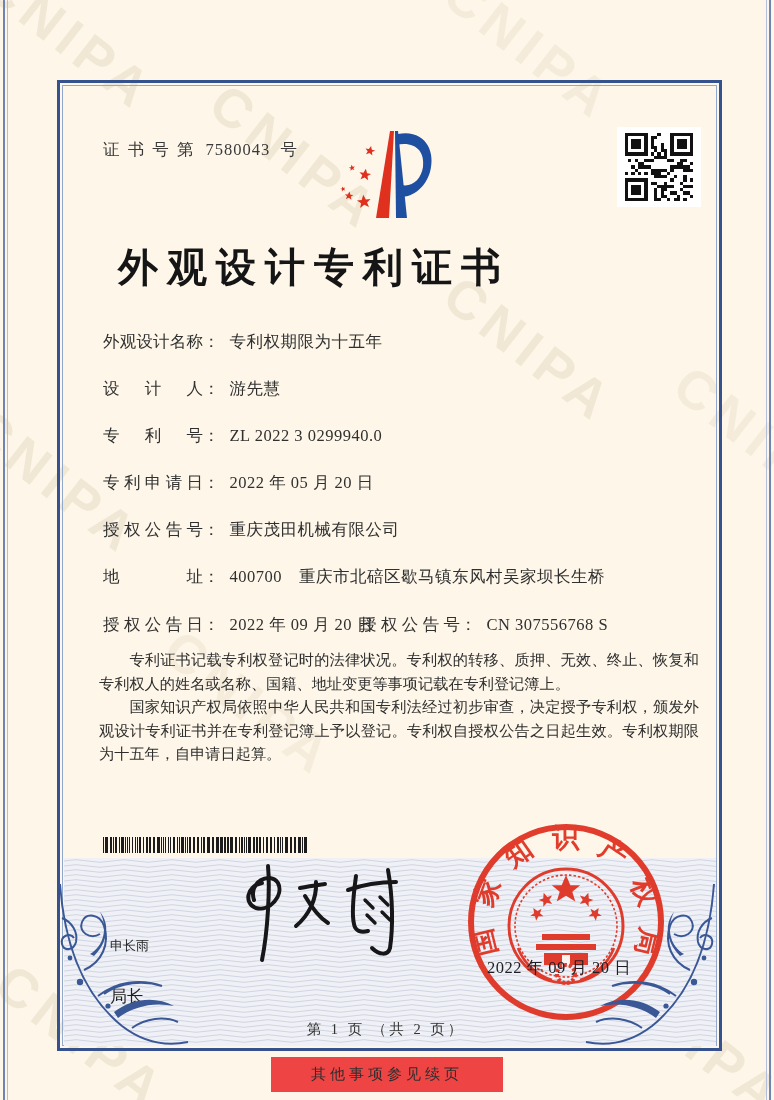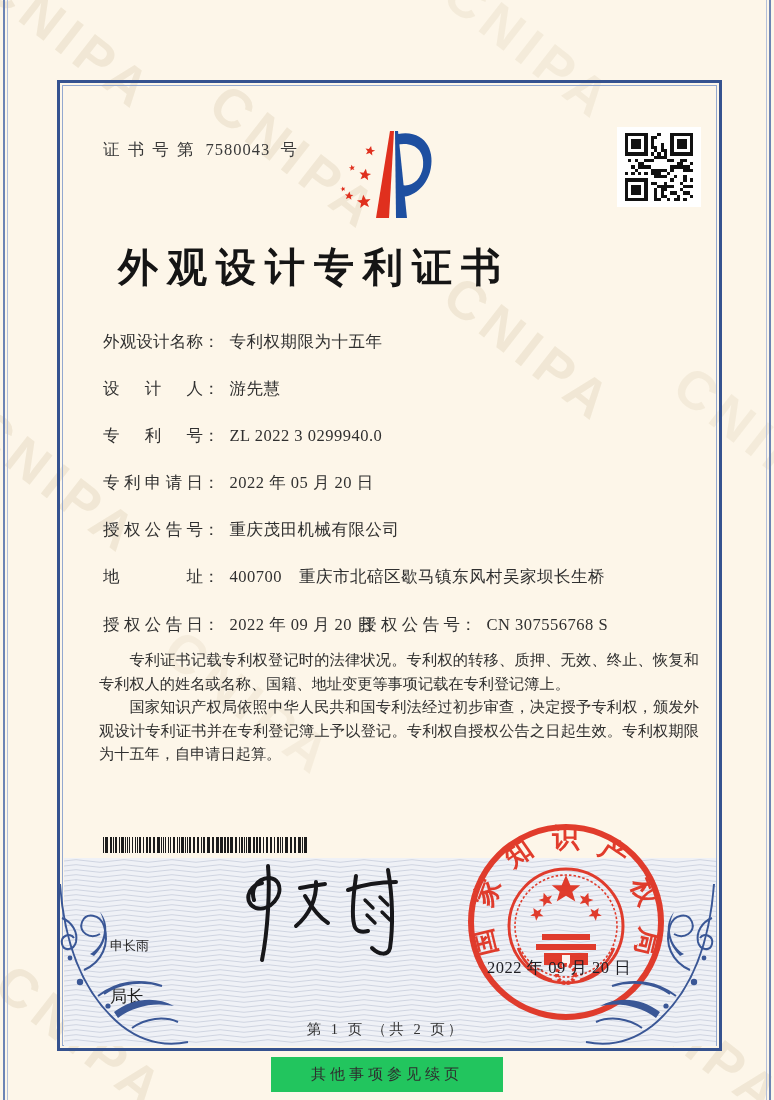--- a/index.html
+++ b/index.html
@@ -57,21 +57,21 @@
   
   .logo{position:absolute;left:336px;top:122px;z-index:3;}
   
   .flourish{position:absolute;z-index:4;}
   .flourish.left{left:50px;top:878px;}
   .flourish.right{right:50px;top:878px;transform:scaleX(-1);}
   
   .page-info{position:absolute;left:0;top:1020px;width:772px;text-align:center;z-index:3;
     font-size:14.5px;letter-spacing:3px;color:#333;}
   .foot-note{position:absolute;left:50%;top:1057px;transform:translateX(-50%);
-    background:#22c55e;padding:8px 40px;z-index:3;font-size:15px;letter-spacing:4px;color:#2e2e2e;
+    background:#ef4444;padding:8px 40px;z-index:3;font-size:15px;letter-spacing:4px;color:#2e2e2e;
     white-space:nowrap;}
 </style>
 </head>
 <body>
 
 <div class="edge-line" style="left:3px"></div>
 <div class="edge-line thin" style="left:7px"></div>
 <div class="edge-line" style="left:769px"></div>
 <div class="edge-line thin" style="left:766px"></div>
 

